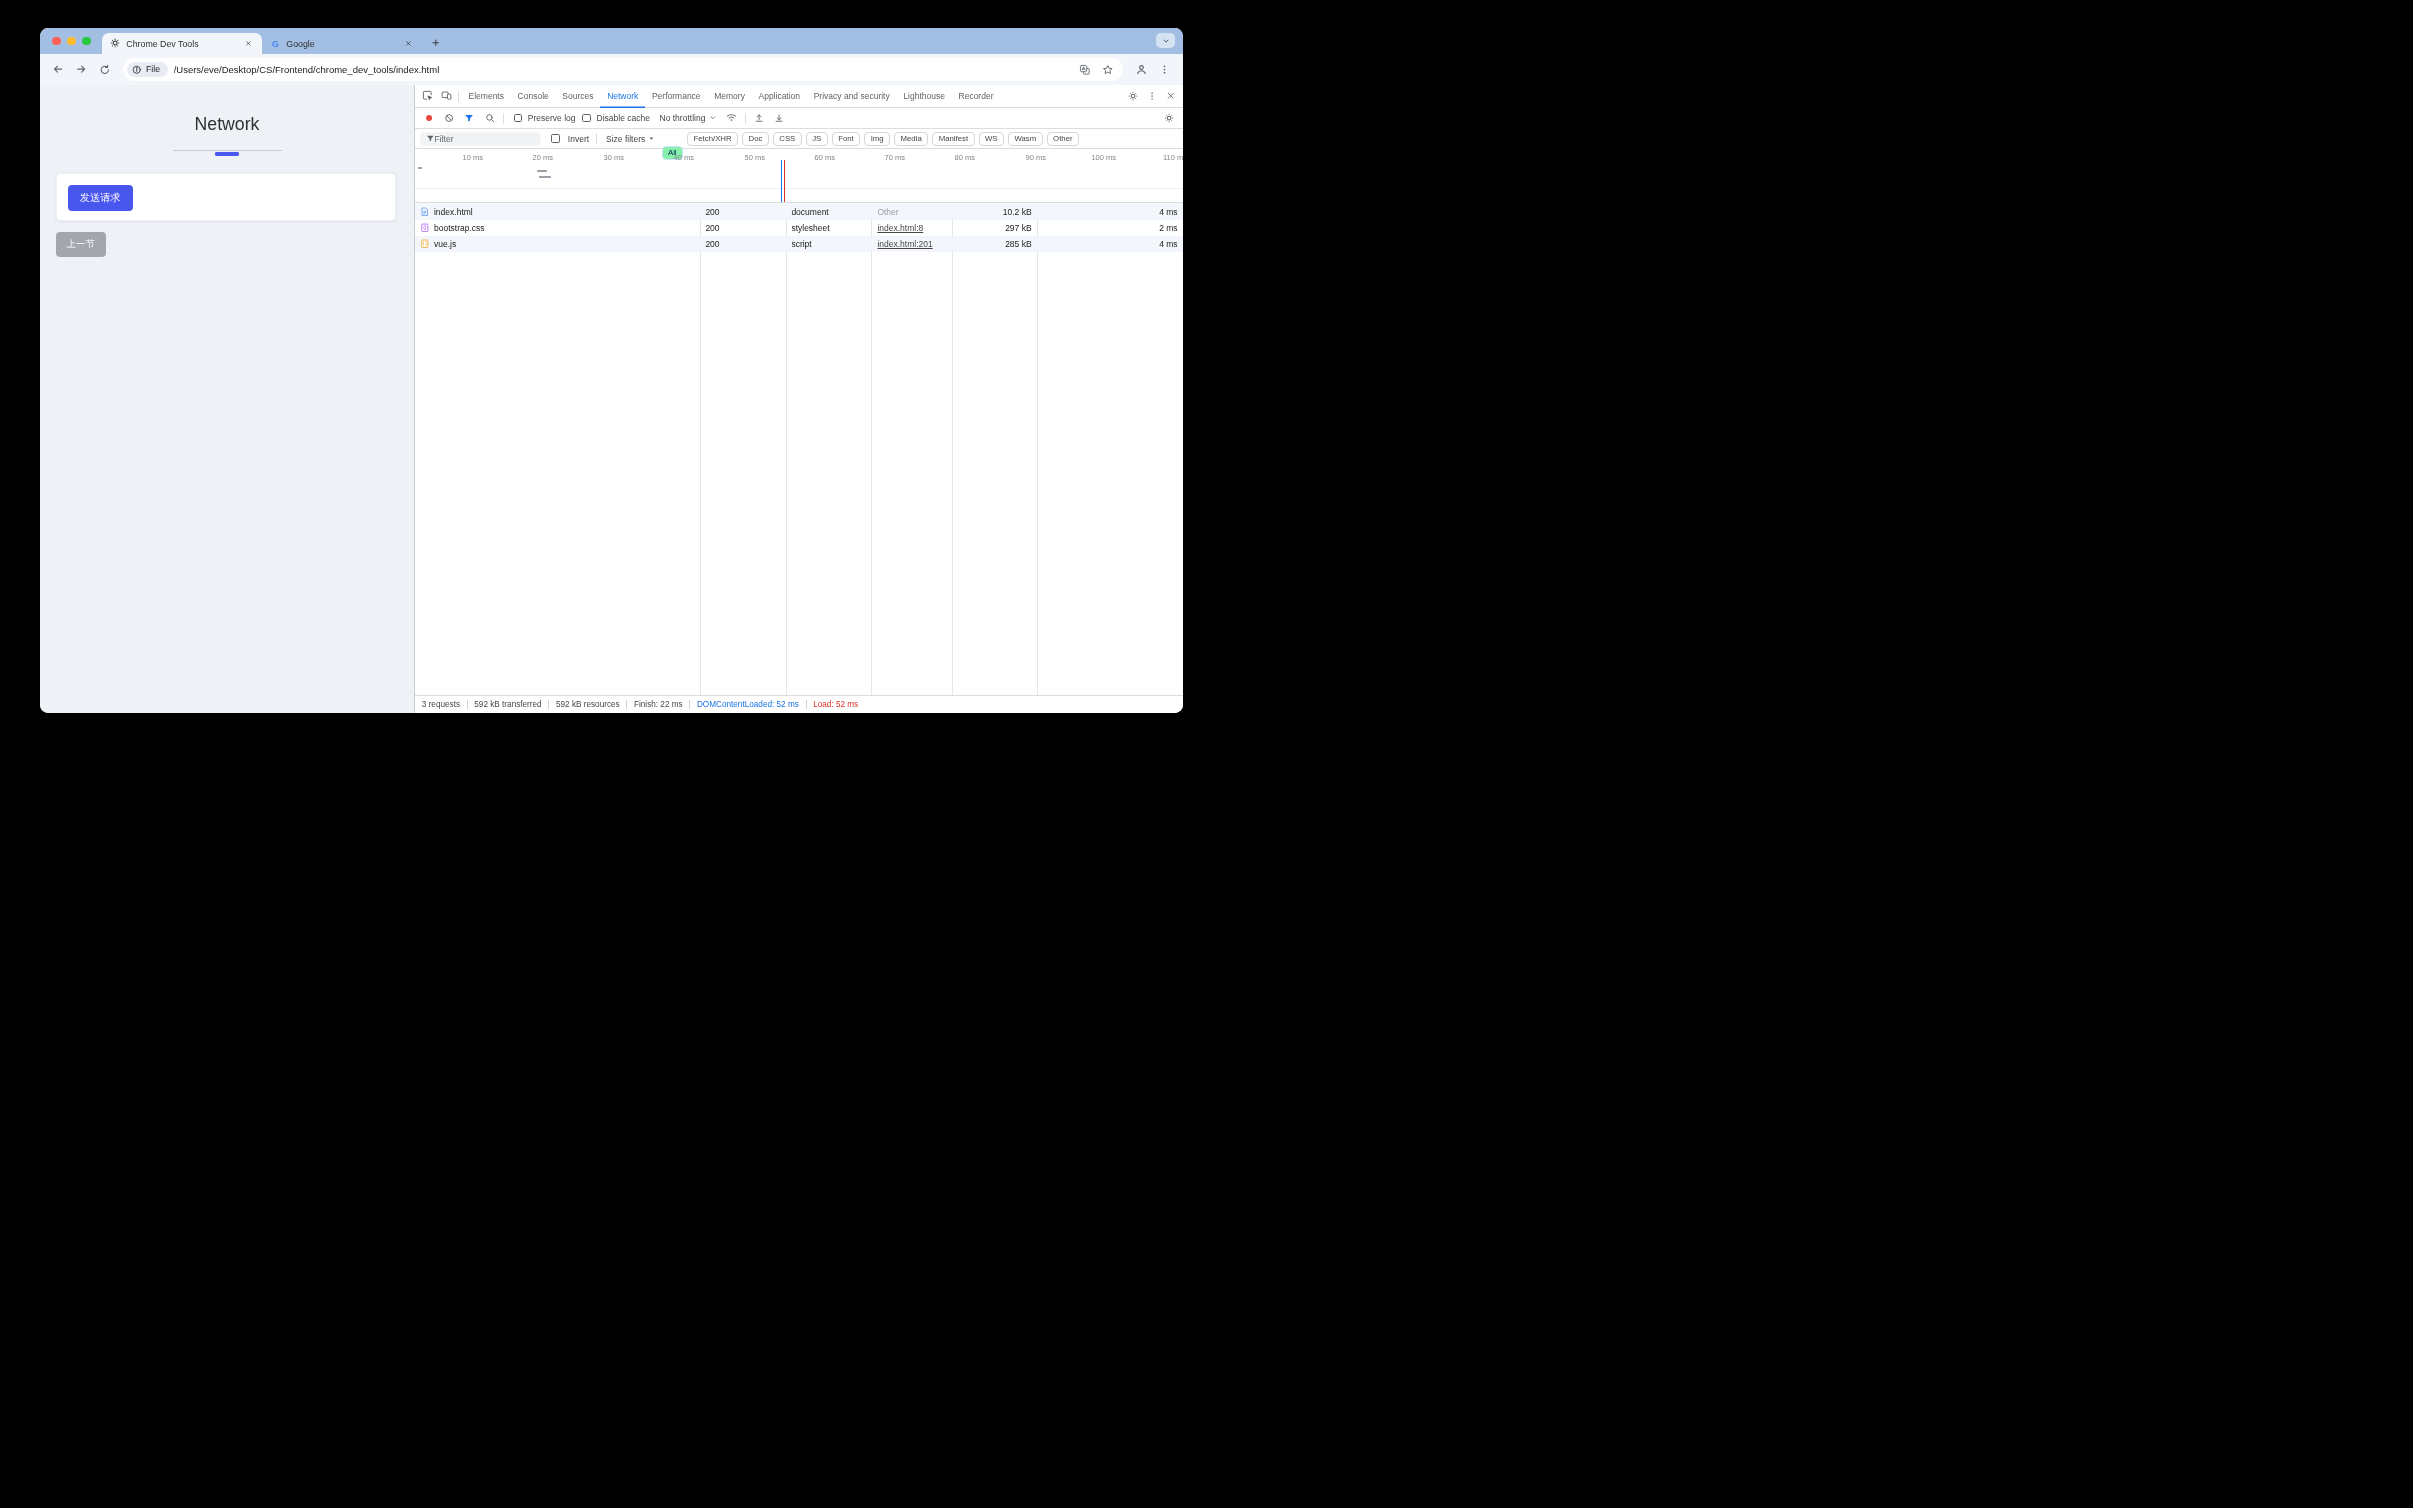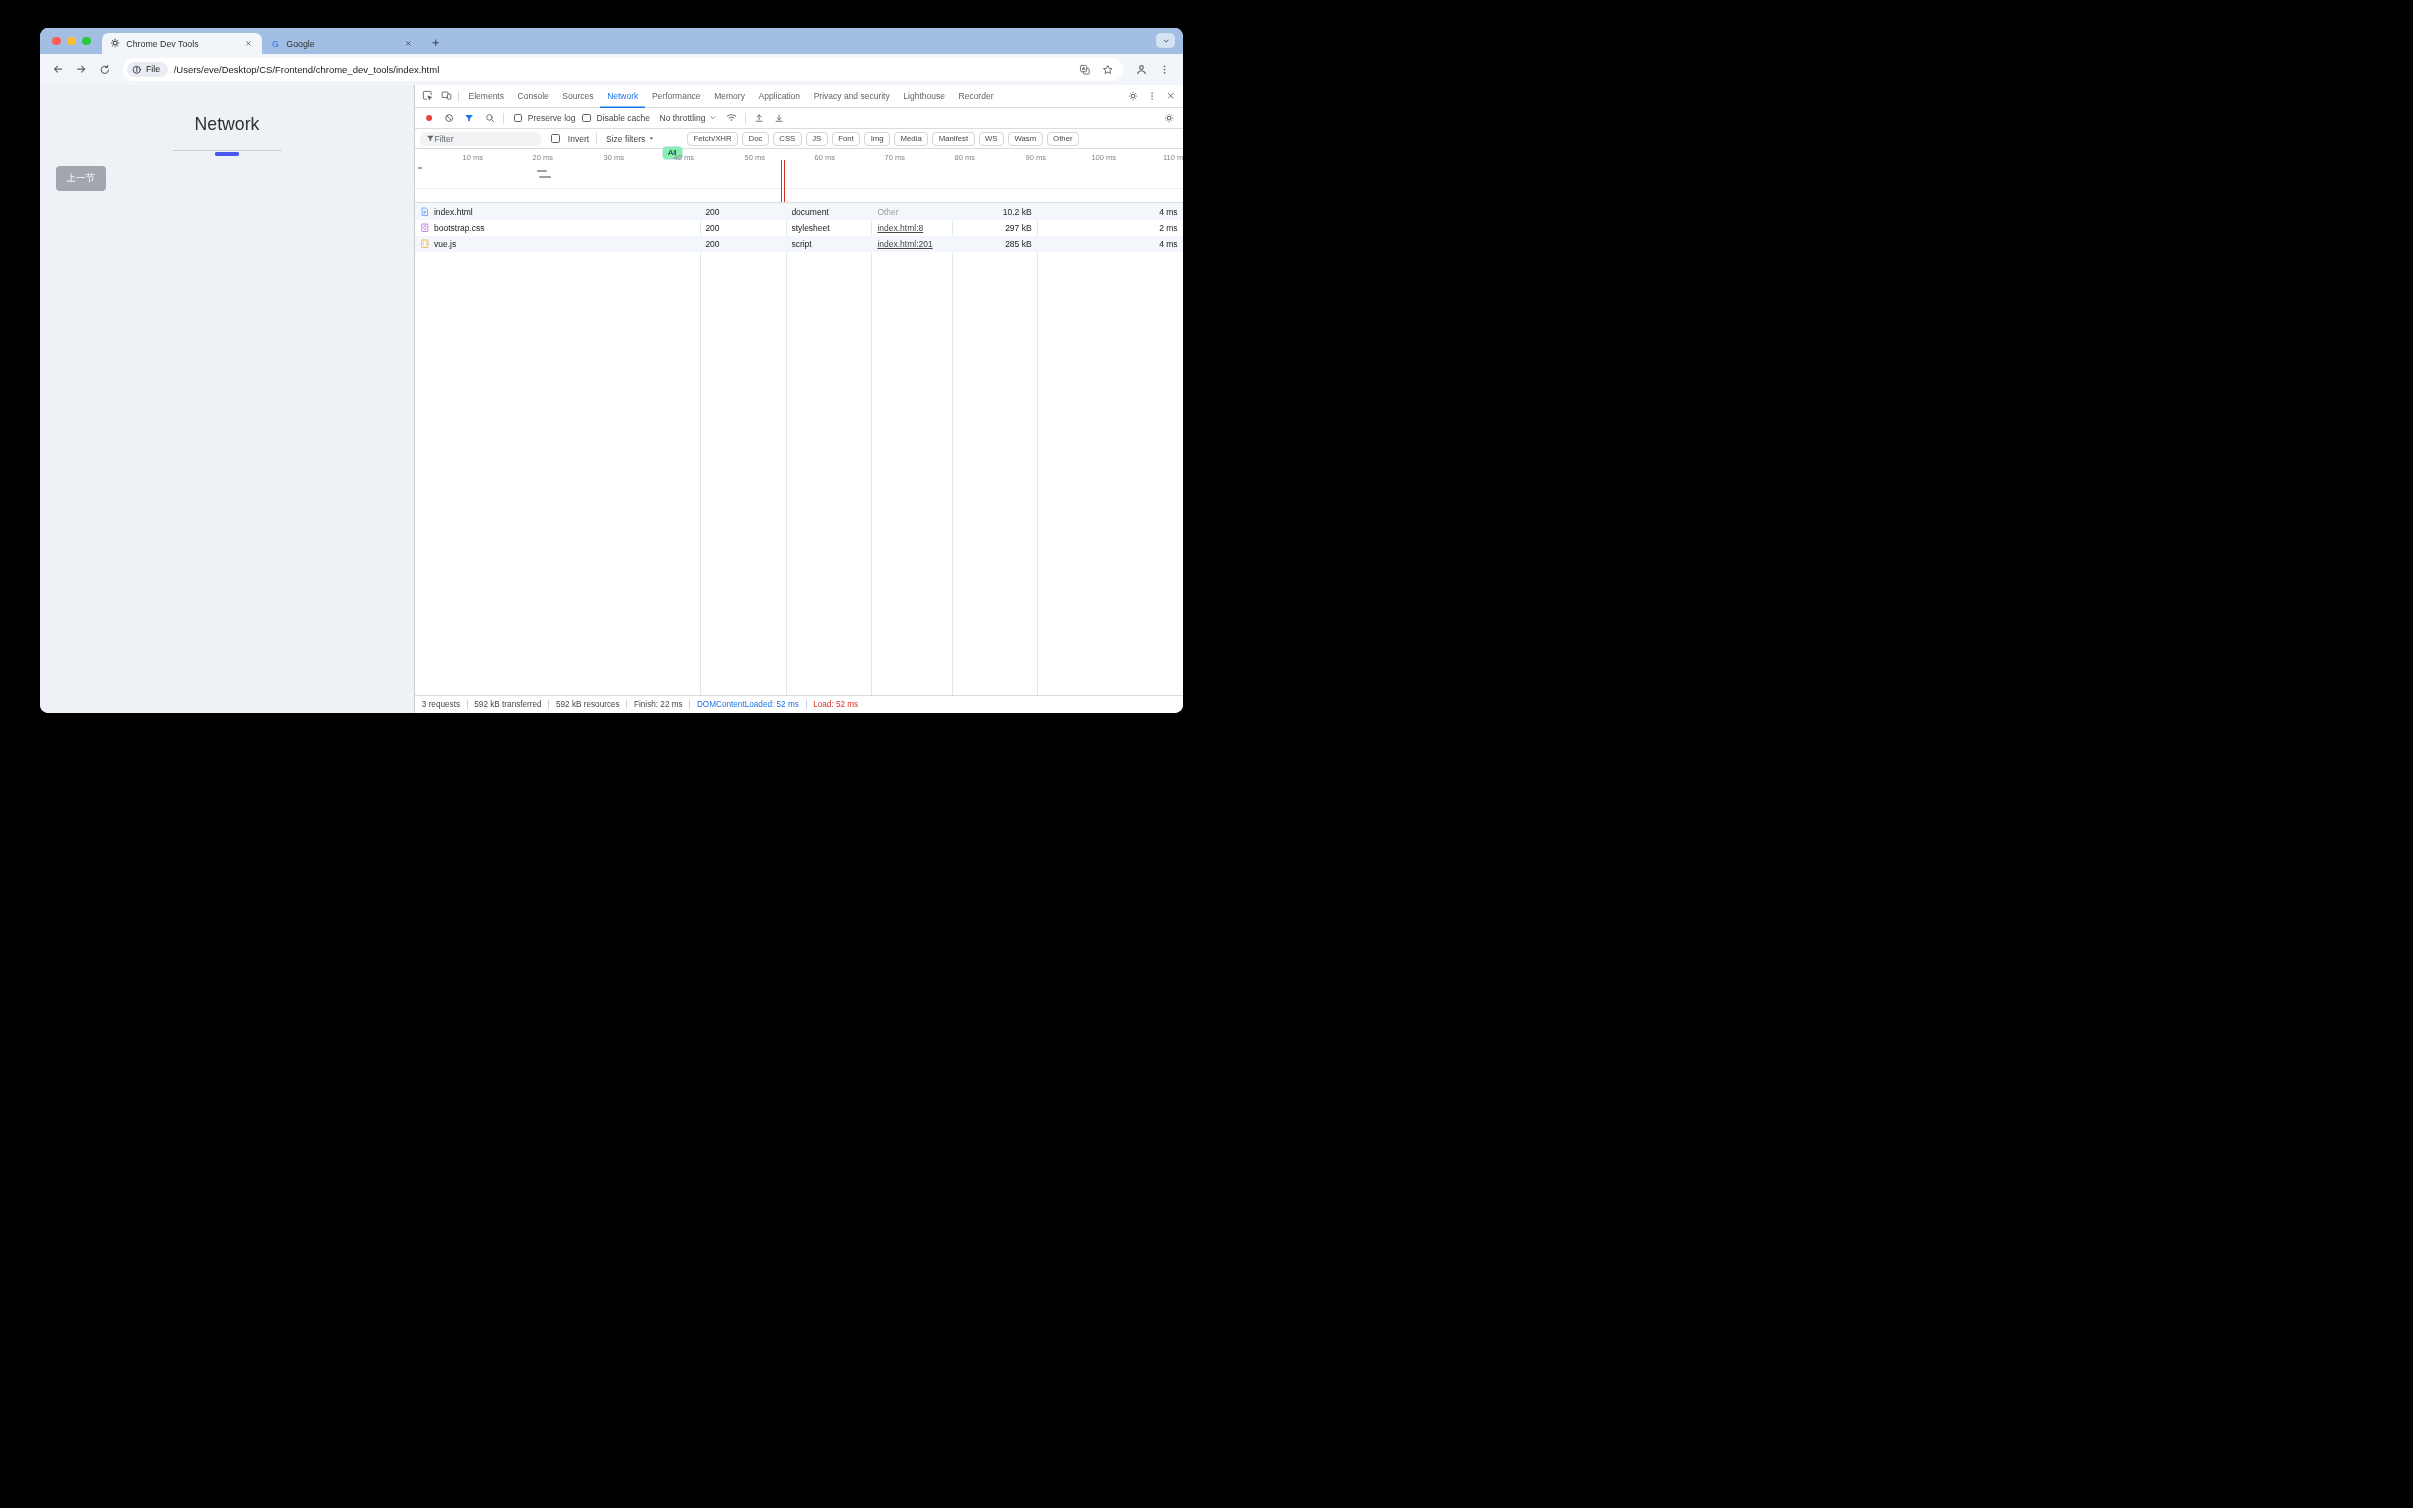--- a/index.html
+++ b/index.html
@@ -208,20 +208,23 @@
     </span>
   </div>
 
   <div class="content">
 
     <div class="page">
       <div class="page-heading">Network</div>
       <div class="heading-underline">
         <span class="line"></span>
         <span class="indicator"></span>
+      </div>
+      <div class="card">
+        <button class="send-btn">发送请求</button>
       </div>
       <button class="prev-btn">上一节</button>
     </div>
 
     <div class="devtools">
 
       <div class="dt-row dt-tabs">
         <span class="icon-btn">
           <svg width="11" height="11" viewBox="0 0 24 24" fill="none" stroke="#5f6368" stroke-width="2" stroke-linejoin="round">
               <path d="M11 20H5a2 2 0 0 1-2-2V5a2 2 0 0 1 2-2h13a2 2 0 0 1 2 2v6"></path>

